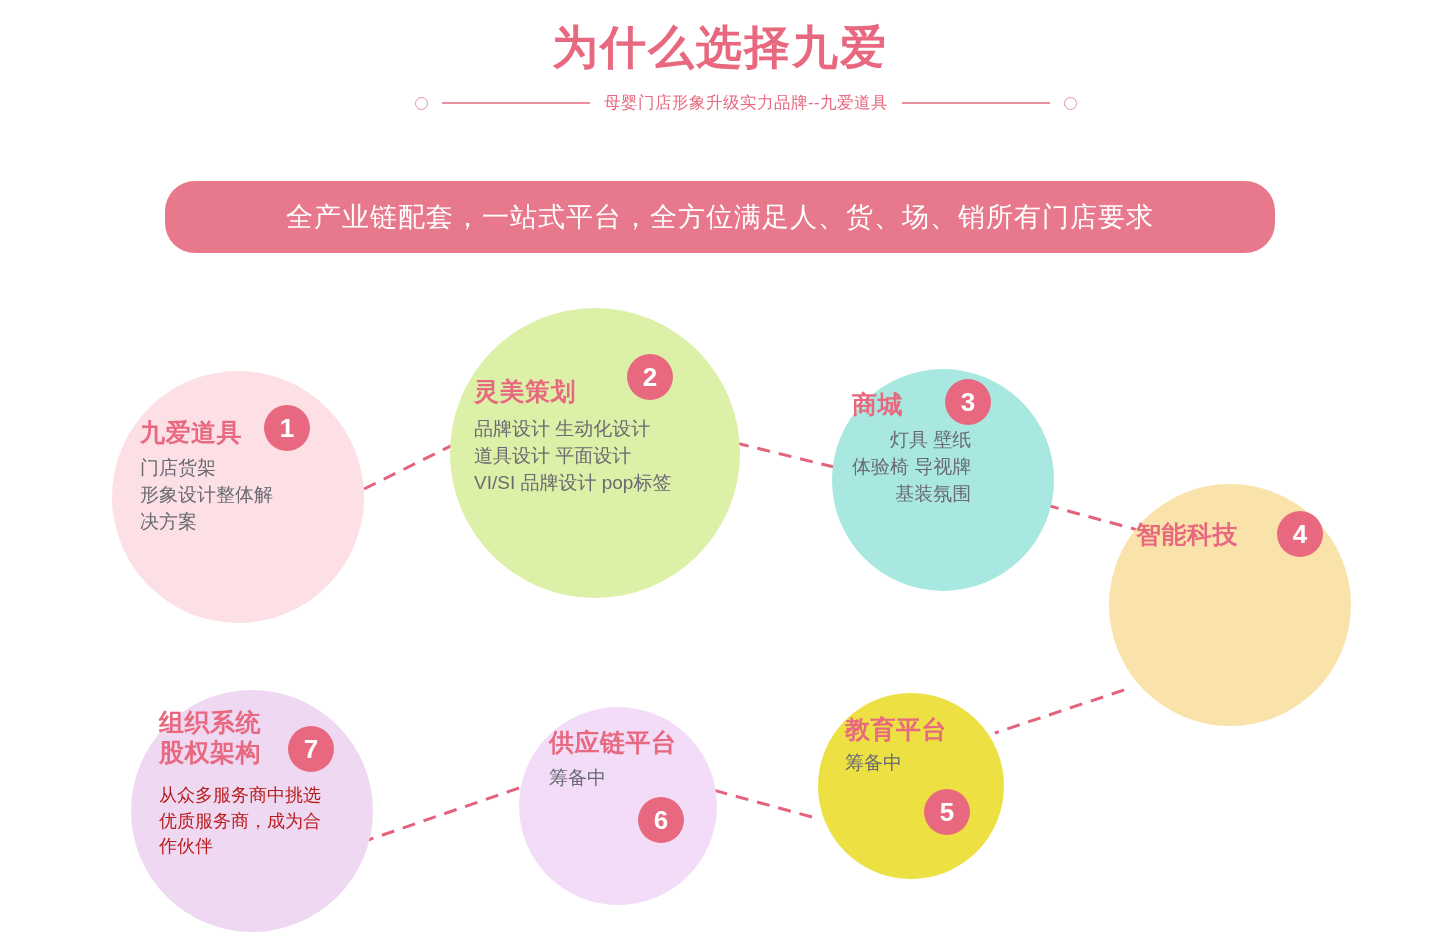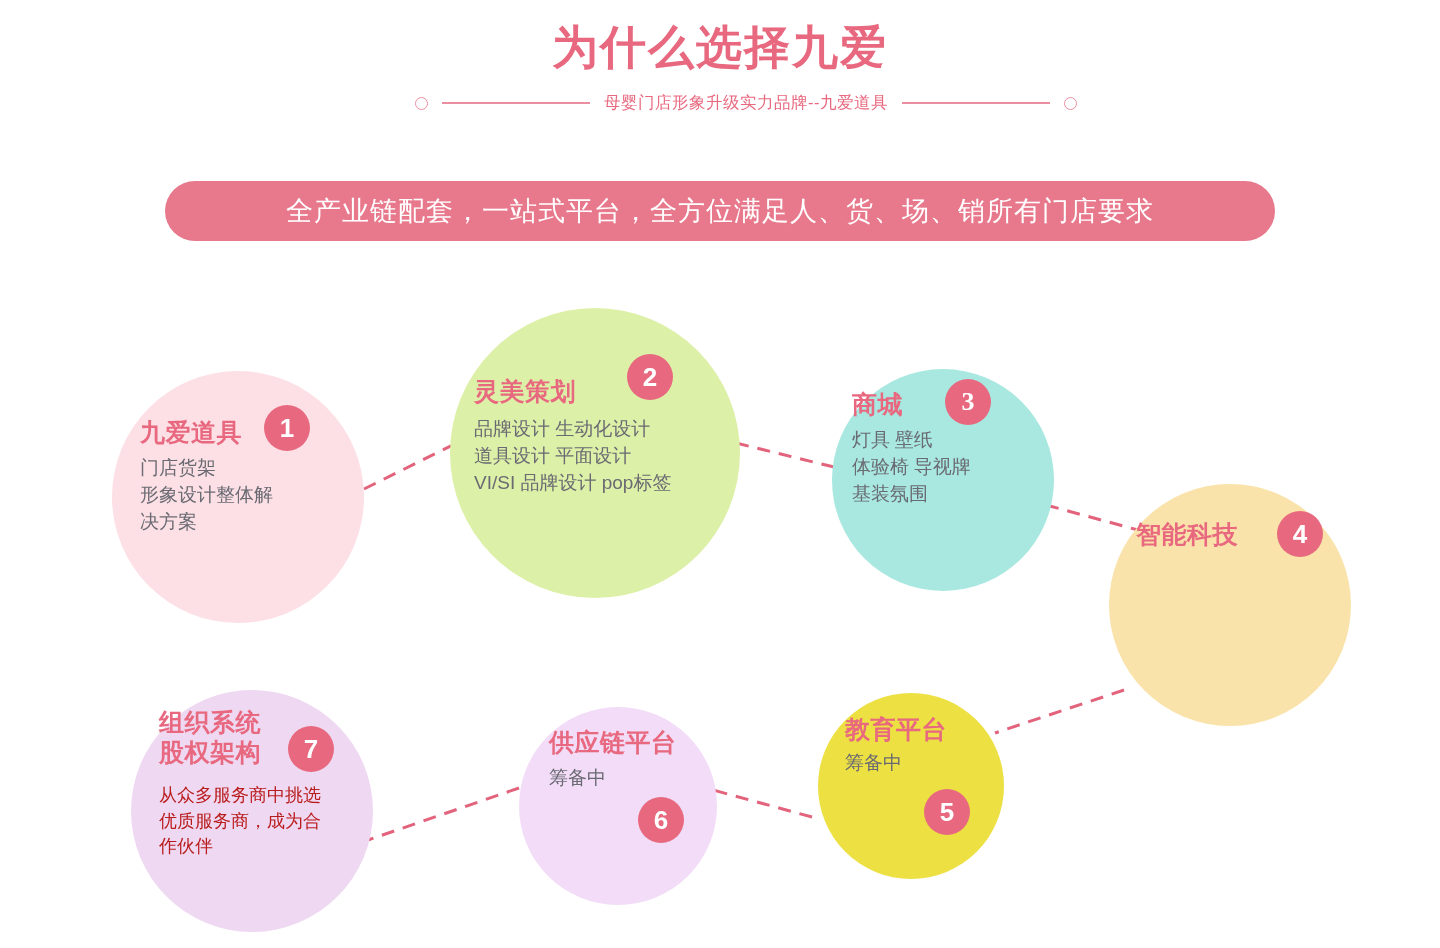--- a/index.html
+++ b/index.html
@@ -62,21 +62,21 @@
     white-space: nowrap;
     letter-spacing: 0.5px;
   }
 
   
   .banner {
     position: absolute;
     left: 165px;
     top: 181px;
     width: 1110px;
-    height: 60px;
+    height: 72px;
     background: #e8798c;
     border-radius: 30px;
     display: flex;
     align-items: center;
     justify-content: center;
   }
   .banner-text {
     color: #ffffff;
     font-size: 27px;
     letter-spacing: 1px;
@@ -141,23 +141,23 @@
   #node-1 { left: 112px; top: 371px; width: 252px; height: 252px; }
   #node-1 .node-title { left: 28px; top: 47px; }
   #node-1 .node-body  { left: 28px; top: 84px; }
   #node-1 .badge      { left: 152px; top: 34px; }
 
   #node-2 { left: 450px; top: 308px; width: 290px; height: 290px; }
   #node-2 .node-title { left: 24px; top: 69px; }
   #node-2 .node-body  { left: 24px; top: 108px; }
   #node-2 .badge      { left: 177px; top: 46px; }
 
-  #node-3 { left: 832px; top: 369px; width: 222px; height: 222px; font-family: Liberation Serif, serif; }
+  #node-3 { left: 832px; top: 369px; width: 222px; height: 222px; }
   #node-3 .node-title { left: 20px; top: 21px; }
-  #node-3 .node-body  { left: 20px; top: 58px; }
+  #node-3 .node-body  { left: 20px; top: 58px; text-align: right; }
   #node-3 .badge      { left: 113px; top: 10px; }
 
   #node-4 { left: 1109px; top: 484px; width: 242px; height: 242px; }
   #node-4 .node-title { left: 27px; top: 36px; }
   #node-4 .node-body  { left: 27px; top: 74px; }
   #node-4 .badge      { left: 168px; top: 27px; }
 
   #node-5 { left: 818px; top: 693px; width: 186px; height: 186px; }
   #node-5 .node-title { left: 27px; top: 22px; }
   #node-5 .node-body  { left: 27px; top: 57px; }

